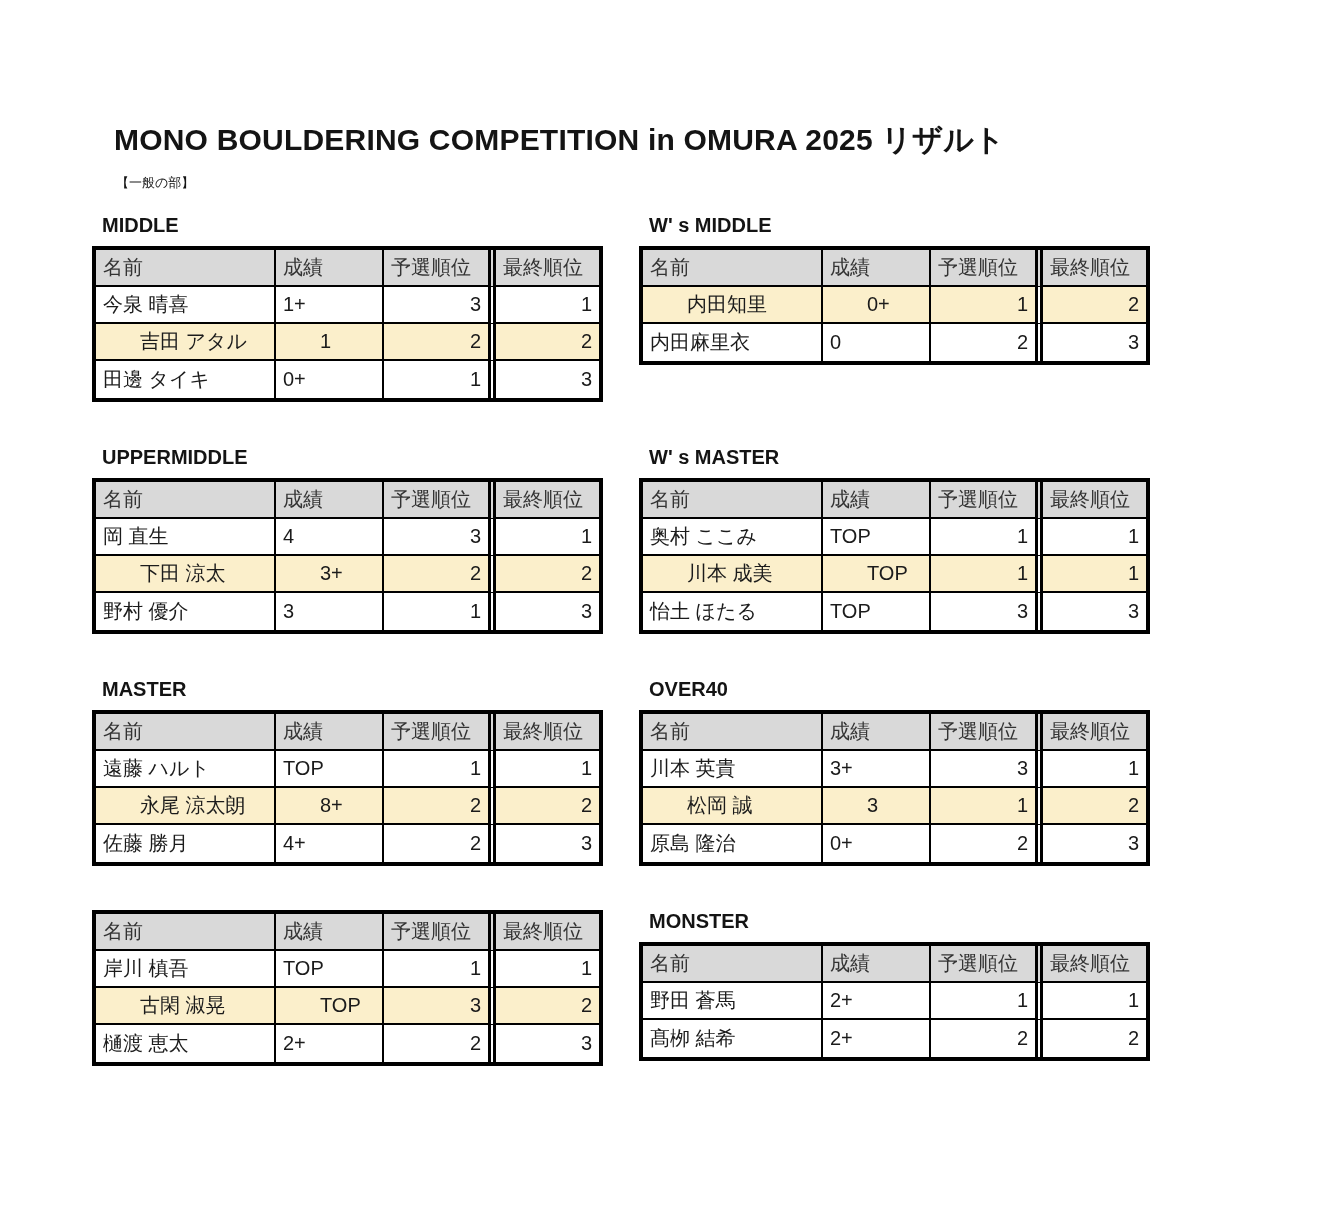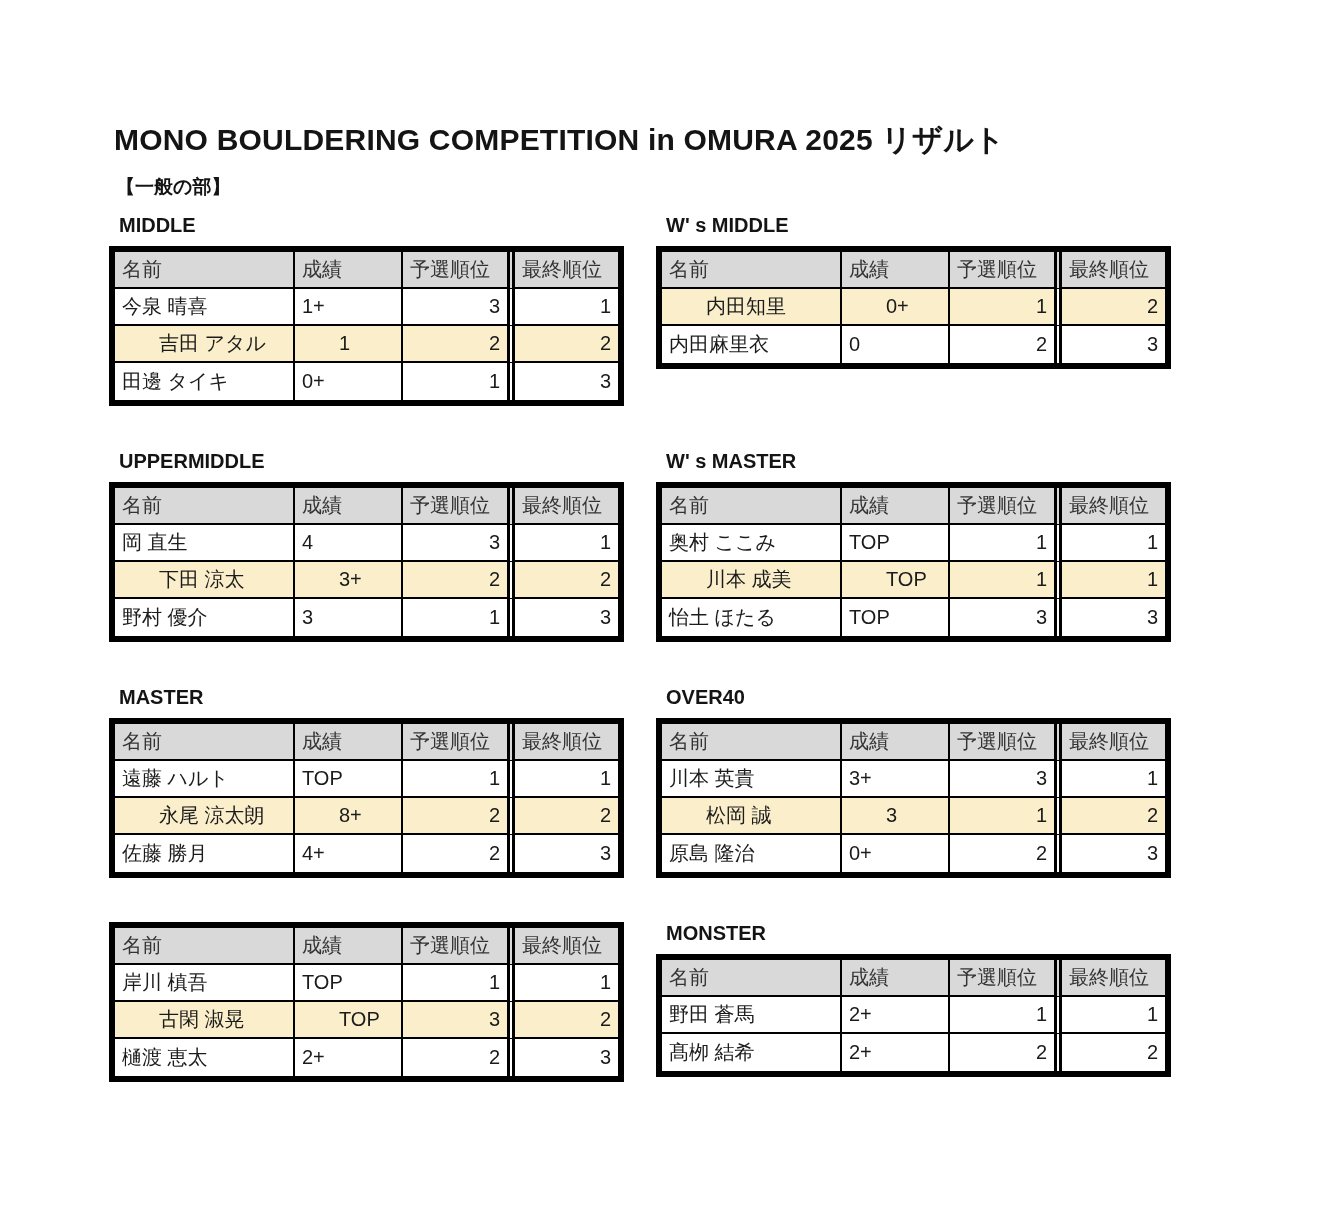--- a/index.html
+++ b/index.html
@@ -12,41 +12,41 @@
   }
   .page { position: relative; width: 1282px; height: 1228px; background:#fff; }
 
   .page-title {
     position: absolute; left: 114px; top: 120px;
     font-size: 30px; font-weight: 700; color: #141414;
     letter-spacing: 0.2px; white-space: nowrap;
   }
   .page-subtitle {
     position: absolute; left: 116px; top: 174px;
-    font-size: 19px; font-weight: 700; color: #141414;
+    font-size: 13px; font-weight: 400; color: #141414;
   }
 
   .tables-grid {
-    position: absolute; left: 109px; top: 214px;
+    position: absolute; left: 92px; top: 214px;
     display: grid;
     grid-template-columns: 503px 503px;
     column-gap: 110px;
     row-gap: 44px;
     gap: 44px;
   }
 
   .category-title {
     font-size: 20px; font-weight: 700; color: #141414;
     margin: 0 0 9px 10px; white-space: nowrap;
   }
 
   table.results {
     border-collapse: separate; border-spacing: 0;
     table-layout: fixed; width: 503px;
-    border: 6px solid #000000; background: #fff;
+    border: 4px solid #000000; background: #fff;
   }
   table.results th, table.results td {
     height: 37px; font-size: 20px; font-weight: 400;
     vertical-align: middle; white-space: nowrap; overflow: hidden;
     border-right: 2px solid #000; border-bottom: 2px solid #000;
     background-clip: padding-box;
     padding: 0 7px;
   }
   table.results th {
     background: #d9d9d9; color: #333; text-align: left;

